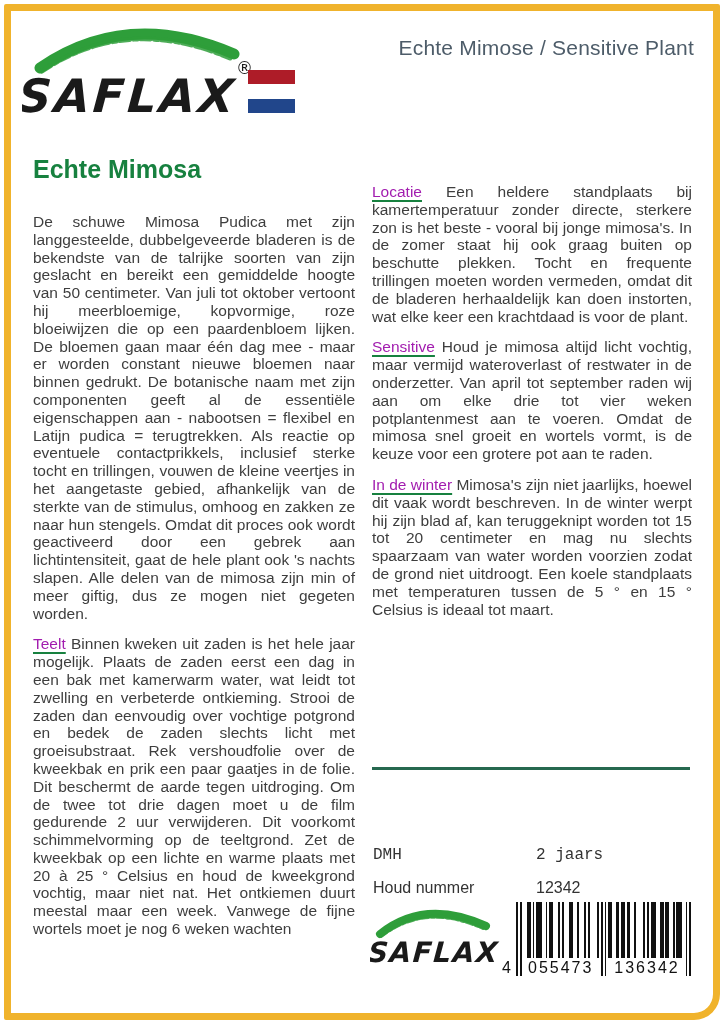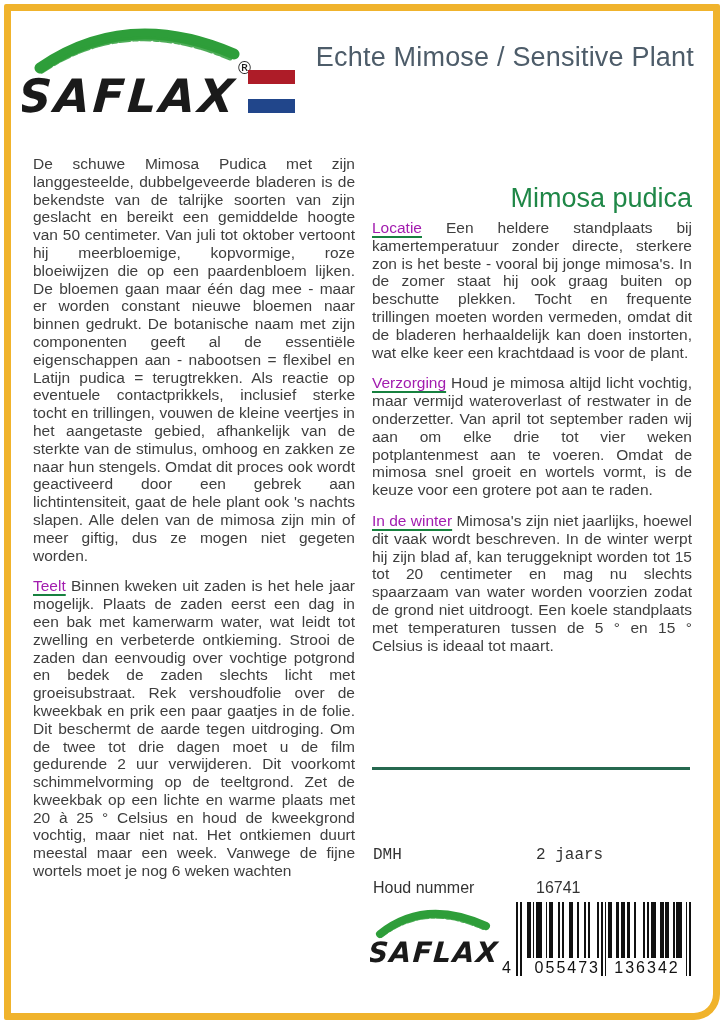--- a/index.html
+++ b/index.html
@@ -8,22 +8,22 @@
     font-family:"Liberation Sans","DejaVu Sans",sans-serif;
     overflow:hidden;
   }
   .frame{
     position:absolute;top:4px;left:4px;right:4px;bottom:4px;
     border:7px solid #F0B32C;
     border-radius:2px 2px 26px 2px;
     pointer-events:none;
   }
   .page-title{
-    position:absolute;top:42px;right:30px;
-    font-size:27px;color:#4D5C69;letter-spacing:0.2px;
+    position:absolute;top:36px;right:30px;
+    font-size:21px;color:#4D5C69;letter-spacing:0.2px;
   }
   .logo-big{position:absolute;left:22px;top:16px;width:300px;height:106px;}
   .flag{
     position:absolute;left:248px;top:70px;width:47px;height:43px;
     display:flex;flex-direction:column;
   }
   .flag .stripe{flex:1;}
   .col{position:absolute;width:322px;color:#3E3E3E;font-size:15.5px;line-height:17.8px;text-align:justify;}
   .col-left{left:33px;top:155px;}
   .col-right{left:372px;top:183px;width:320px;}
@@ -51,21 +51,21 @@
   .info-row-1{top:879px;}
   .logo-small{position:absolute;left:370px;top:896px;width:132px;height:74px;}
   .barcode{position:absolute;left:516px;top:902px;width:176px;height:76px;}
   .barcode .bars{position:absolute;left:0;top:0;display:flex;}
   .barcode .bar{width:1.85px;}
   .barcode .digit-group{
     position:absolute;top:57px;font-size:16px;color:#111;background:#fff;
     letter-spacing:2px;white-space:nowrap;
   }
   .barcode .d-left{left:-14px;background:transparent;}
-  .barcode .g1{left:12px;width:72px;text-align:right;}
+  .barcode .g1{left:12px;width:72px;text-align:left;}
   .barcode .g2{left:95px;width:72px;text-align:center;}
 </style>
 </head>
 <body>
 
 <div class="frame"></div>
 
 <div class="page-title">Echte Mimose / Sensitive Plant</div>
 
 <svg class="logo-big" viewBox="0 0 300 106">
@@ -77,38 +77,38 @@
   <text x="2" y="96" font-size="46" font-style="italic" font-weight="bold" letter-spacing="3" fill="#1a1a1a" font-family="DejaVu Sans, sans-serif" transform="skewX(-4)">SAFLAX</text>
 </svg>
 
 <div class="flag">
   <div class="stripe" style="background:#AE1C28"></div>
   <div class="stripe" style="background:#FFFFFF"></div>
   <div class="stripe" style="background:#21468B"></div>
 </div>
 
 <div class="col col-left">
+  <h1 class="h1-left">Echte Mimosa</h1>
   <p class="para">De schuwe Mimosa Pudica met zijn langgesteelde, dubbelgeveerde bladeren is de bekendste van de talrijke soorten van zijn geslacht en bereikt een gemiddelde hoogte van 50 centimeter. Van juli tot oktober vertoont hij meerbloemige, kopvormige, roze bloeiwijzen die op een paardenbloem lijken. De bloemen gaan maar één dag mee - maar er worden constant nieuwe bloemen naar binnen gedrukt. De botanische naam met zijn componenten geeft al de essentiële eigenschappen aan - nabootsen = flexibel en Latijn pudica = terugtrekken. Als reactie op eventuele contactprikkels, inclusief sterke tocht en trillingen, vouwen de kleine veertjes in het aangetaste gebied, afhankelijk van de sterkte van de stimulus, omhoog en zakken ze naar hun stengels. Omdat dit proces ook wordt geactiveerd door een gebrek aan lichtintensiteit, gaat de hele plant ook 's nachts slapen. Alle delen van de mimosa zijn min of meer giftig, dus ze mogen niet gegeten worden.</p>
   <p class="para"><span class="sec-head">Teelt</span> <span>Binnen kweken uit zaden is het hele jaar mogelijk. Plaats de zaden eerst een dag in een bak met kamerwarm water, wat leidt tot zwelling en verbeterde ontkieming. Strooi de zaden dan eenvoudig over vochtige potgrond en bedek de zaden slechts licht met groeisubstraat. Rek vershoudfolie over de kweekbak en prik een paar gaatjes in de folie. Dit beschermt de aarde tegen uitdroging. Om de twee tot drie dagen moet u de film gedurende 2 uur verwijderen. Dit voorkomt schimmelvorming op de teeltgrond. Zet de kweekbak op een lichte en warme plaats met 20 à 25 ° Celsius en houd de kweekgrond vochtig, maar niet nat. Het ontkiemen duurt meestal maar een week. Vanwege de fijne wortels moet je nog 6 weken wachten</span></p>
 </div>
 
 <div class="col col-right">
-  <h2 class="h2-right">Mimosa pudica</h2>
   <p class="para"><span class="sec-head">Locatie</span> <span>Een heldere standplaats bij kamertemperatuur zonder directe, sterkere zon is het beste - vooral bij jonge mimosa's. In de zomer staat hij ook graag buiten op beschutte plekken. Tocht en frequente trillingen moeten worden vermeden, omdat dit de bladeren herhaaldelijk kan doen instorten, wat elke keer een krachtdaad is voor de plant.</span></p>
-  <p class="para"><span class="sec-head">Verzorging</span> <span>Houd je mimosa altijd licht vochtig, maar vermijd wateroverlast of restwater in de onderzetter. Van april tot september raden wij aan om elke drie tot vier weken potplantenmest aan te voeren. Omdat de mimosa snel groeit en wortels vormt, is de keuze voor een grotere pot aan te raden.</span></p>
+  <p class="para"><span class="sec-head">Sensitive</span> <span>Houd je mimosa altijd licht vochtig, maar vermijd wateroverlast of restwater in de onderzetter. Van april tot september raden wij aan om elke drie tot vier weken potplantenmest aan te voeren. Omdat de mimosa snel groeit en wortels vormt, is de keuze voor een grotere pot aan te raden.</span></p>
   <p class="para"><span class="sec-head">In de winter</span> <span>Mimosa's zijn niet jaarlijks, hoewel dit vaak wordt beschreven. In de winter werpt hij zijn blad af, kan teruggeknipt worden tot 15 tot 20 centimeter en mag nu slechts spaarzaam van water worden voorzien zodat de grond niet uitdroogt. Een koele standplaats met temperaturen tussen de 5 ° en 15 ° Celsius is ideaal tot maart.</span></p>
 </div>
 
 <div class="green-rule"></div>
 
 <div class="info-row info-row-0">
   <span class="label">DMH</span><span class="value">2 jaars</span>
 </div>
 <div class="info-row info-row-1">
-  <span class="label">Houd nummer</span><span class="value">16741</span>
+  <span class="label">Houd nummer</span><span class="value">12342</span>
 </div>
 
 <svg class="logo-small" viewBox="0 0 132 74">
   <g>
     <path d="M 10 38 Q 55 2 116 30" fill="none" stroke="#2E9E3A" stroke-width="8" stroke-linecap="round"></path>
     <path d="M 11 40 Q 55 6 113 32" fill="none" stroke="#2E9E3A" stroke-width="4" stroke-linecap="round" stroke-dasharray="7 3 3 2" opacity="0.85"></path>
   </g>
   <text x="2" y="66" font-size="28" font-style="italic" font-weight="bold" letter-spacing="1.5" fill="#1a1a1a" font-family="DejaVu Sans, sans-serif" transform="skewX(-4)">SAFLAX</text>
 </svg>
 

